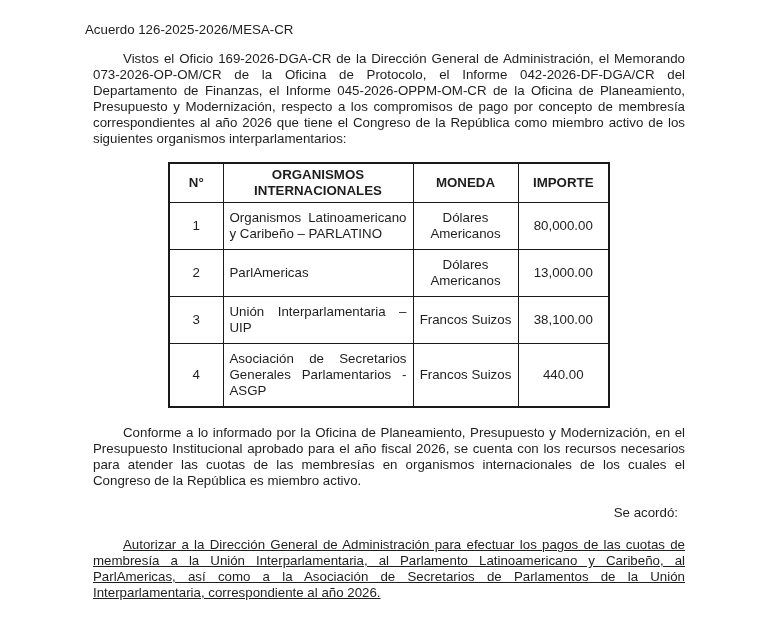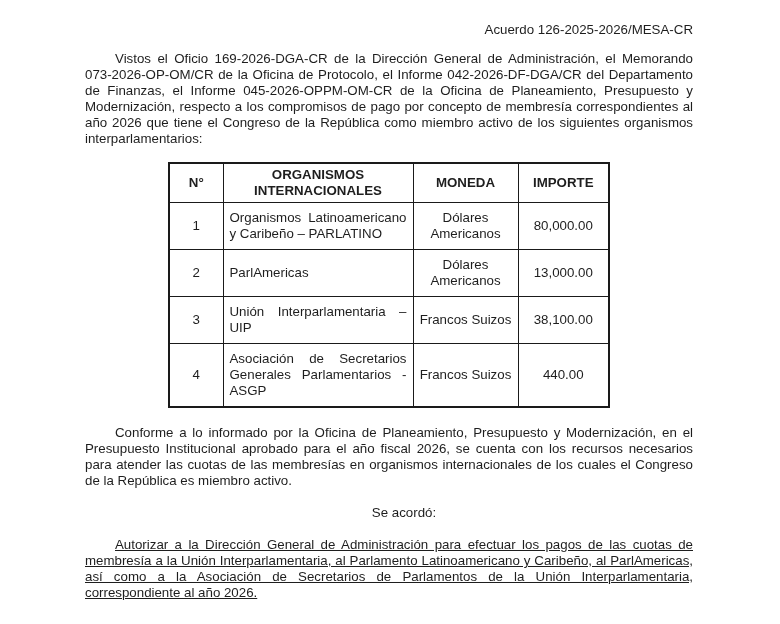--- a/index.html
+++ b/index.html
@@ -14,40 +14,40 @@
     height: 624px;
     background: #ffffff;
     padding: 22px 87px 0 85px;
     font-family: "Liberation Sans", sans-serif;
     font-size: 13.3px;
     line-height: 16px;
     color: #1e1e1e;
     overflow: hidden;
   }
   .doc-title-line {
-    text-align: right;
+    text-align: left;
     white-space: nowrap;
   }
   .doc-title-line.underlined {
     text-decoration: underline;
   }
   p.body-par {
-    margin: 0;
+    margin: 8px;
     margin-top: 14px;
     text-align: justify;
     text-indent: 30px;
   }
   p.body-par.first {
     margin-top: 13px;
   }
   p.se-acordo {
-    margin: 8px;
+    margin: 15px;
     margin-top: 16px;
     text-indent: 30px;
-    text-align: center;
+    text-align: right;
   }
   table.fees {
     border-collapse: collapse;
     width: 440px;
     margin: 15px auto 0 auto;
     border: 2px solid #1a1a1a;
     table-layout: fixed;
   }
   table.fees th, table.fees td {
     border: 1px solid #1a1a1a;

